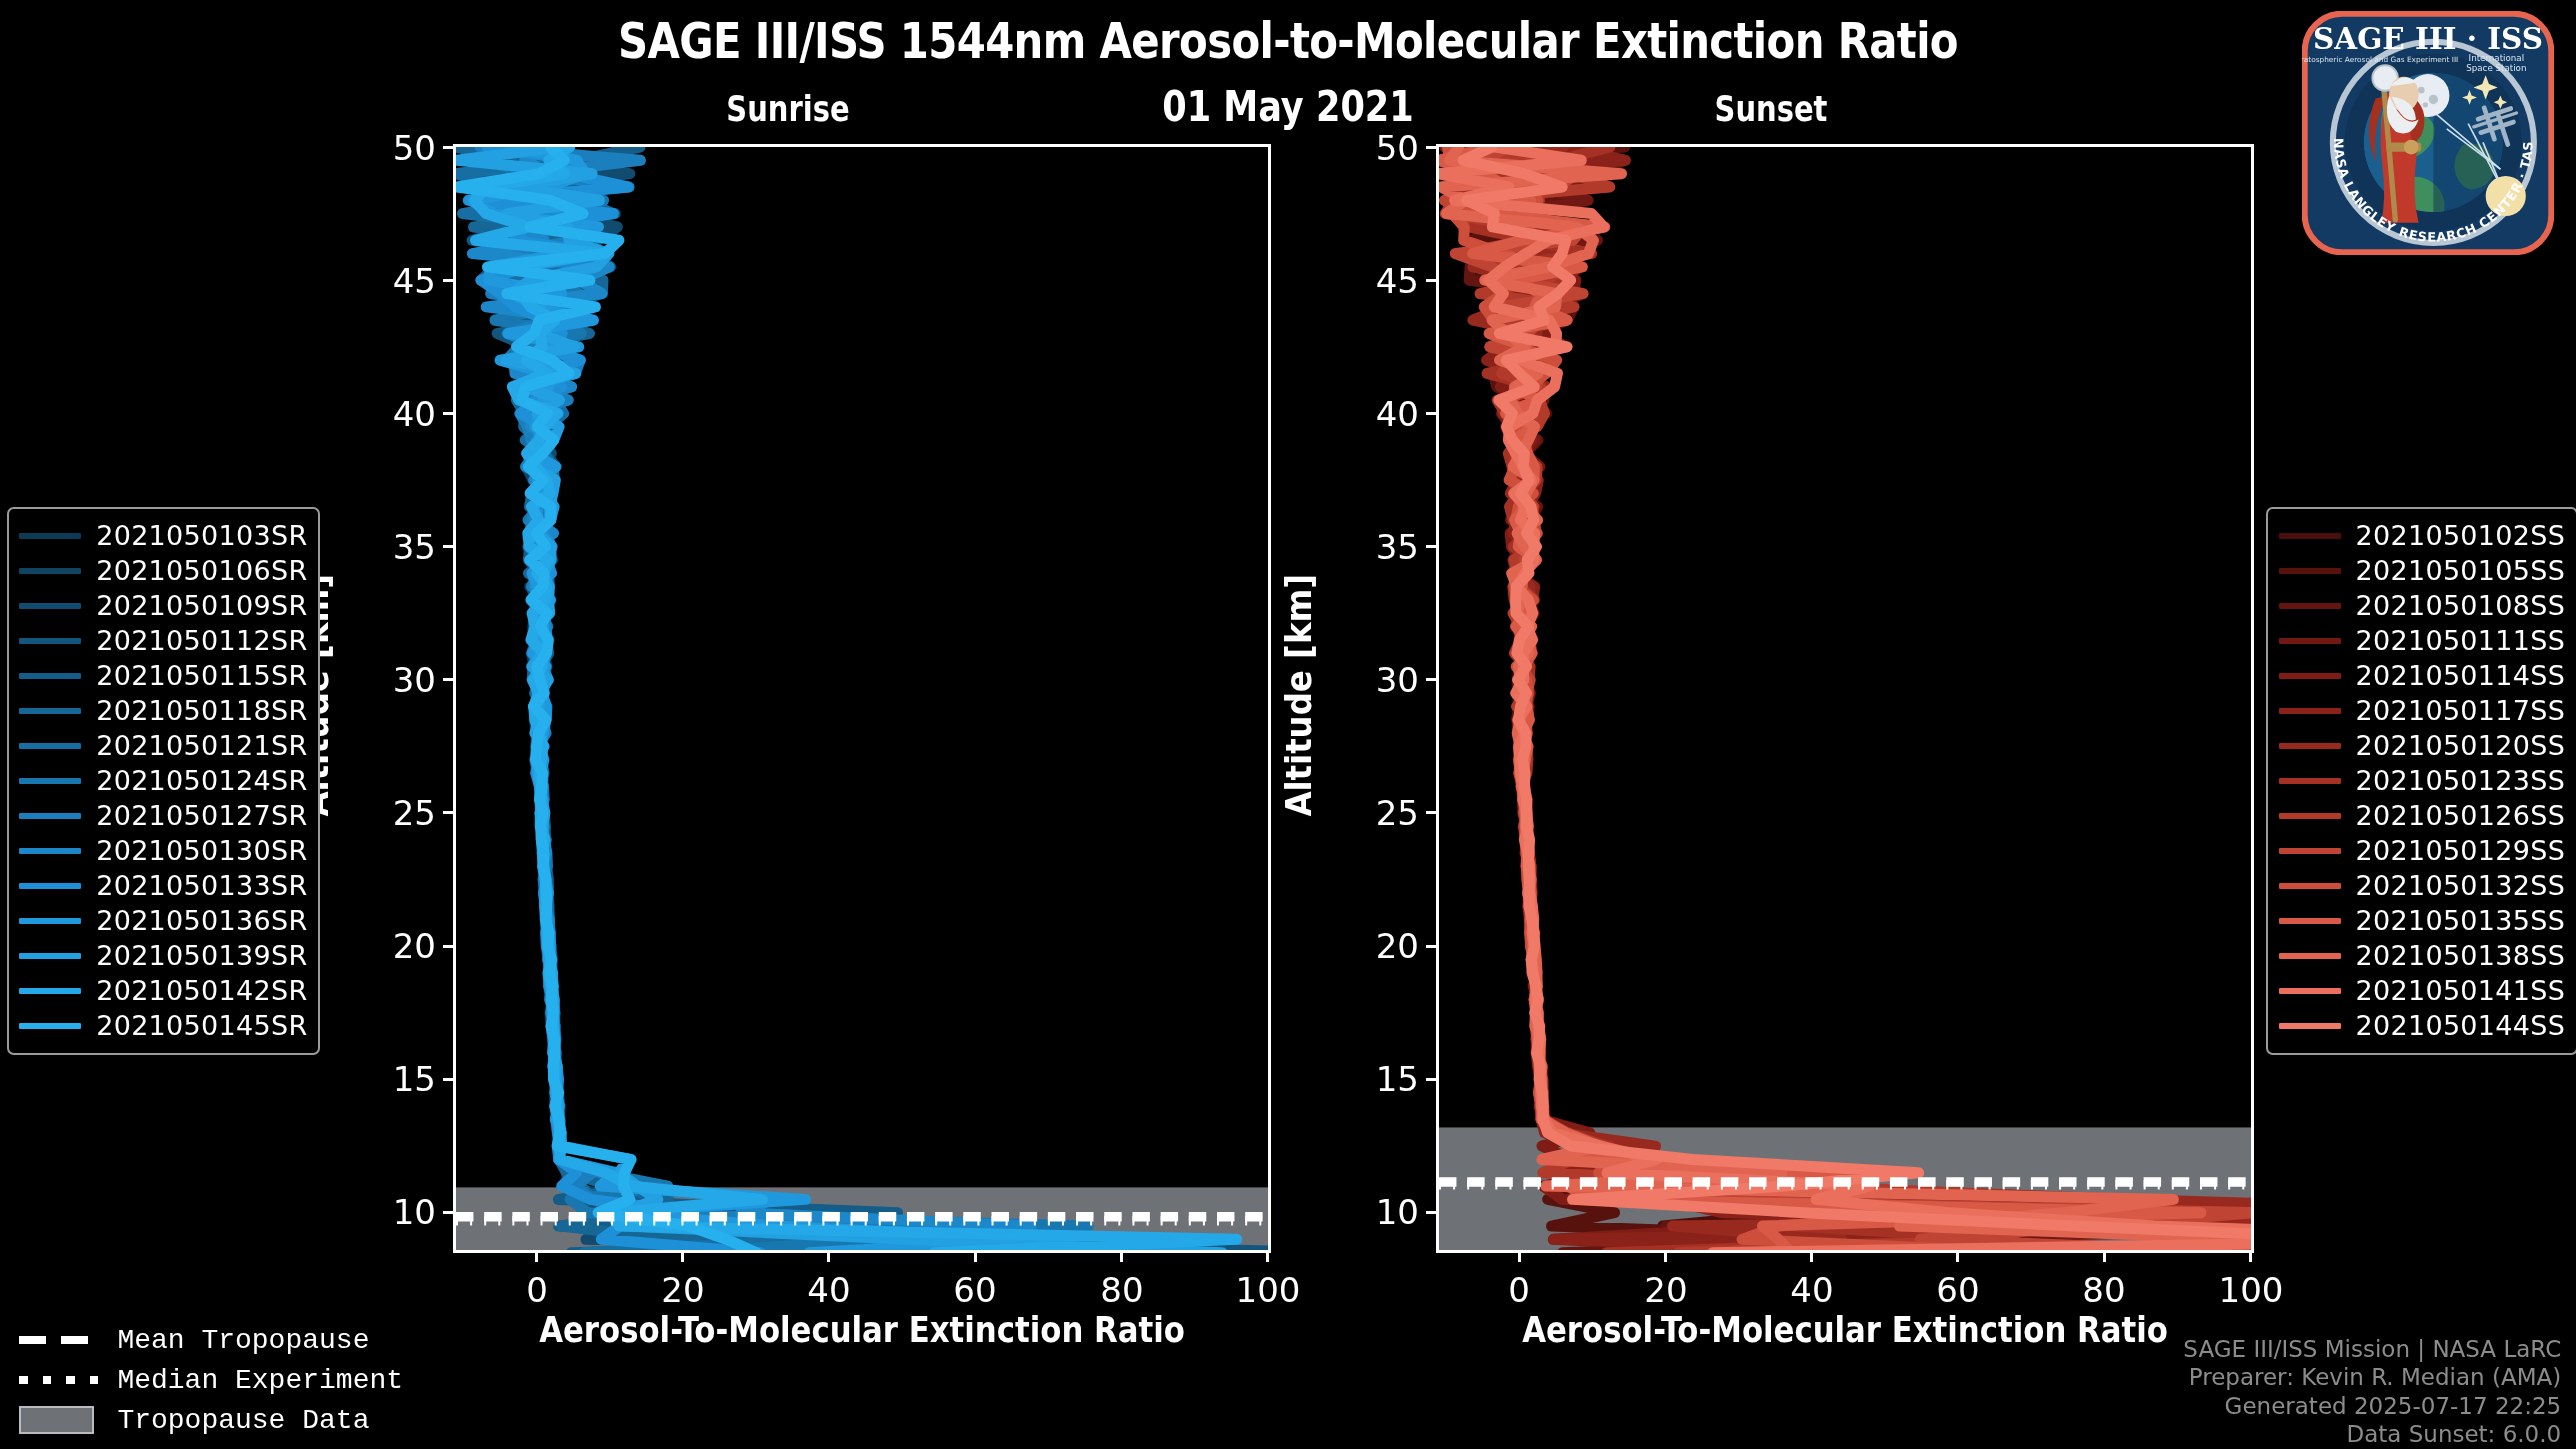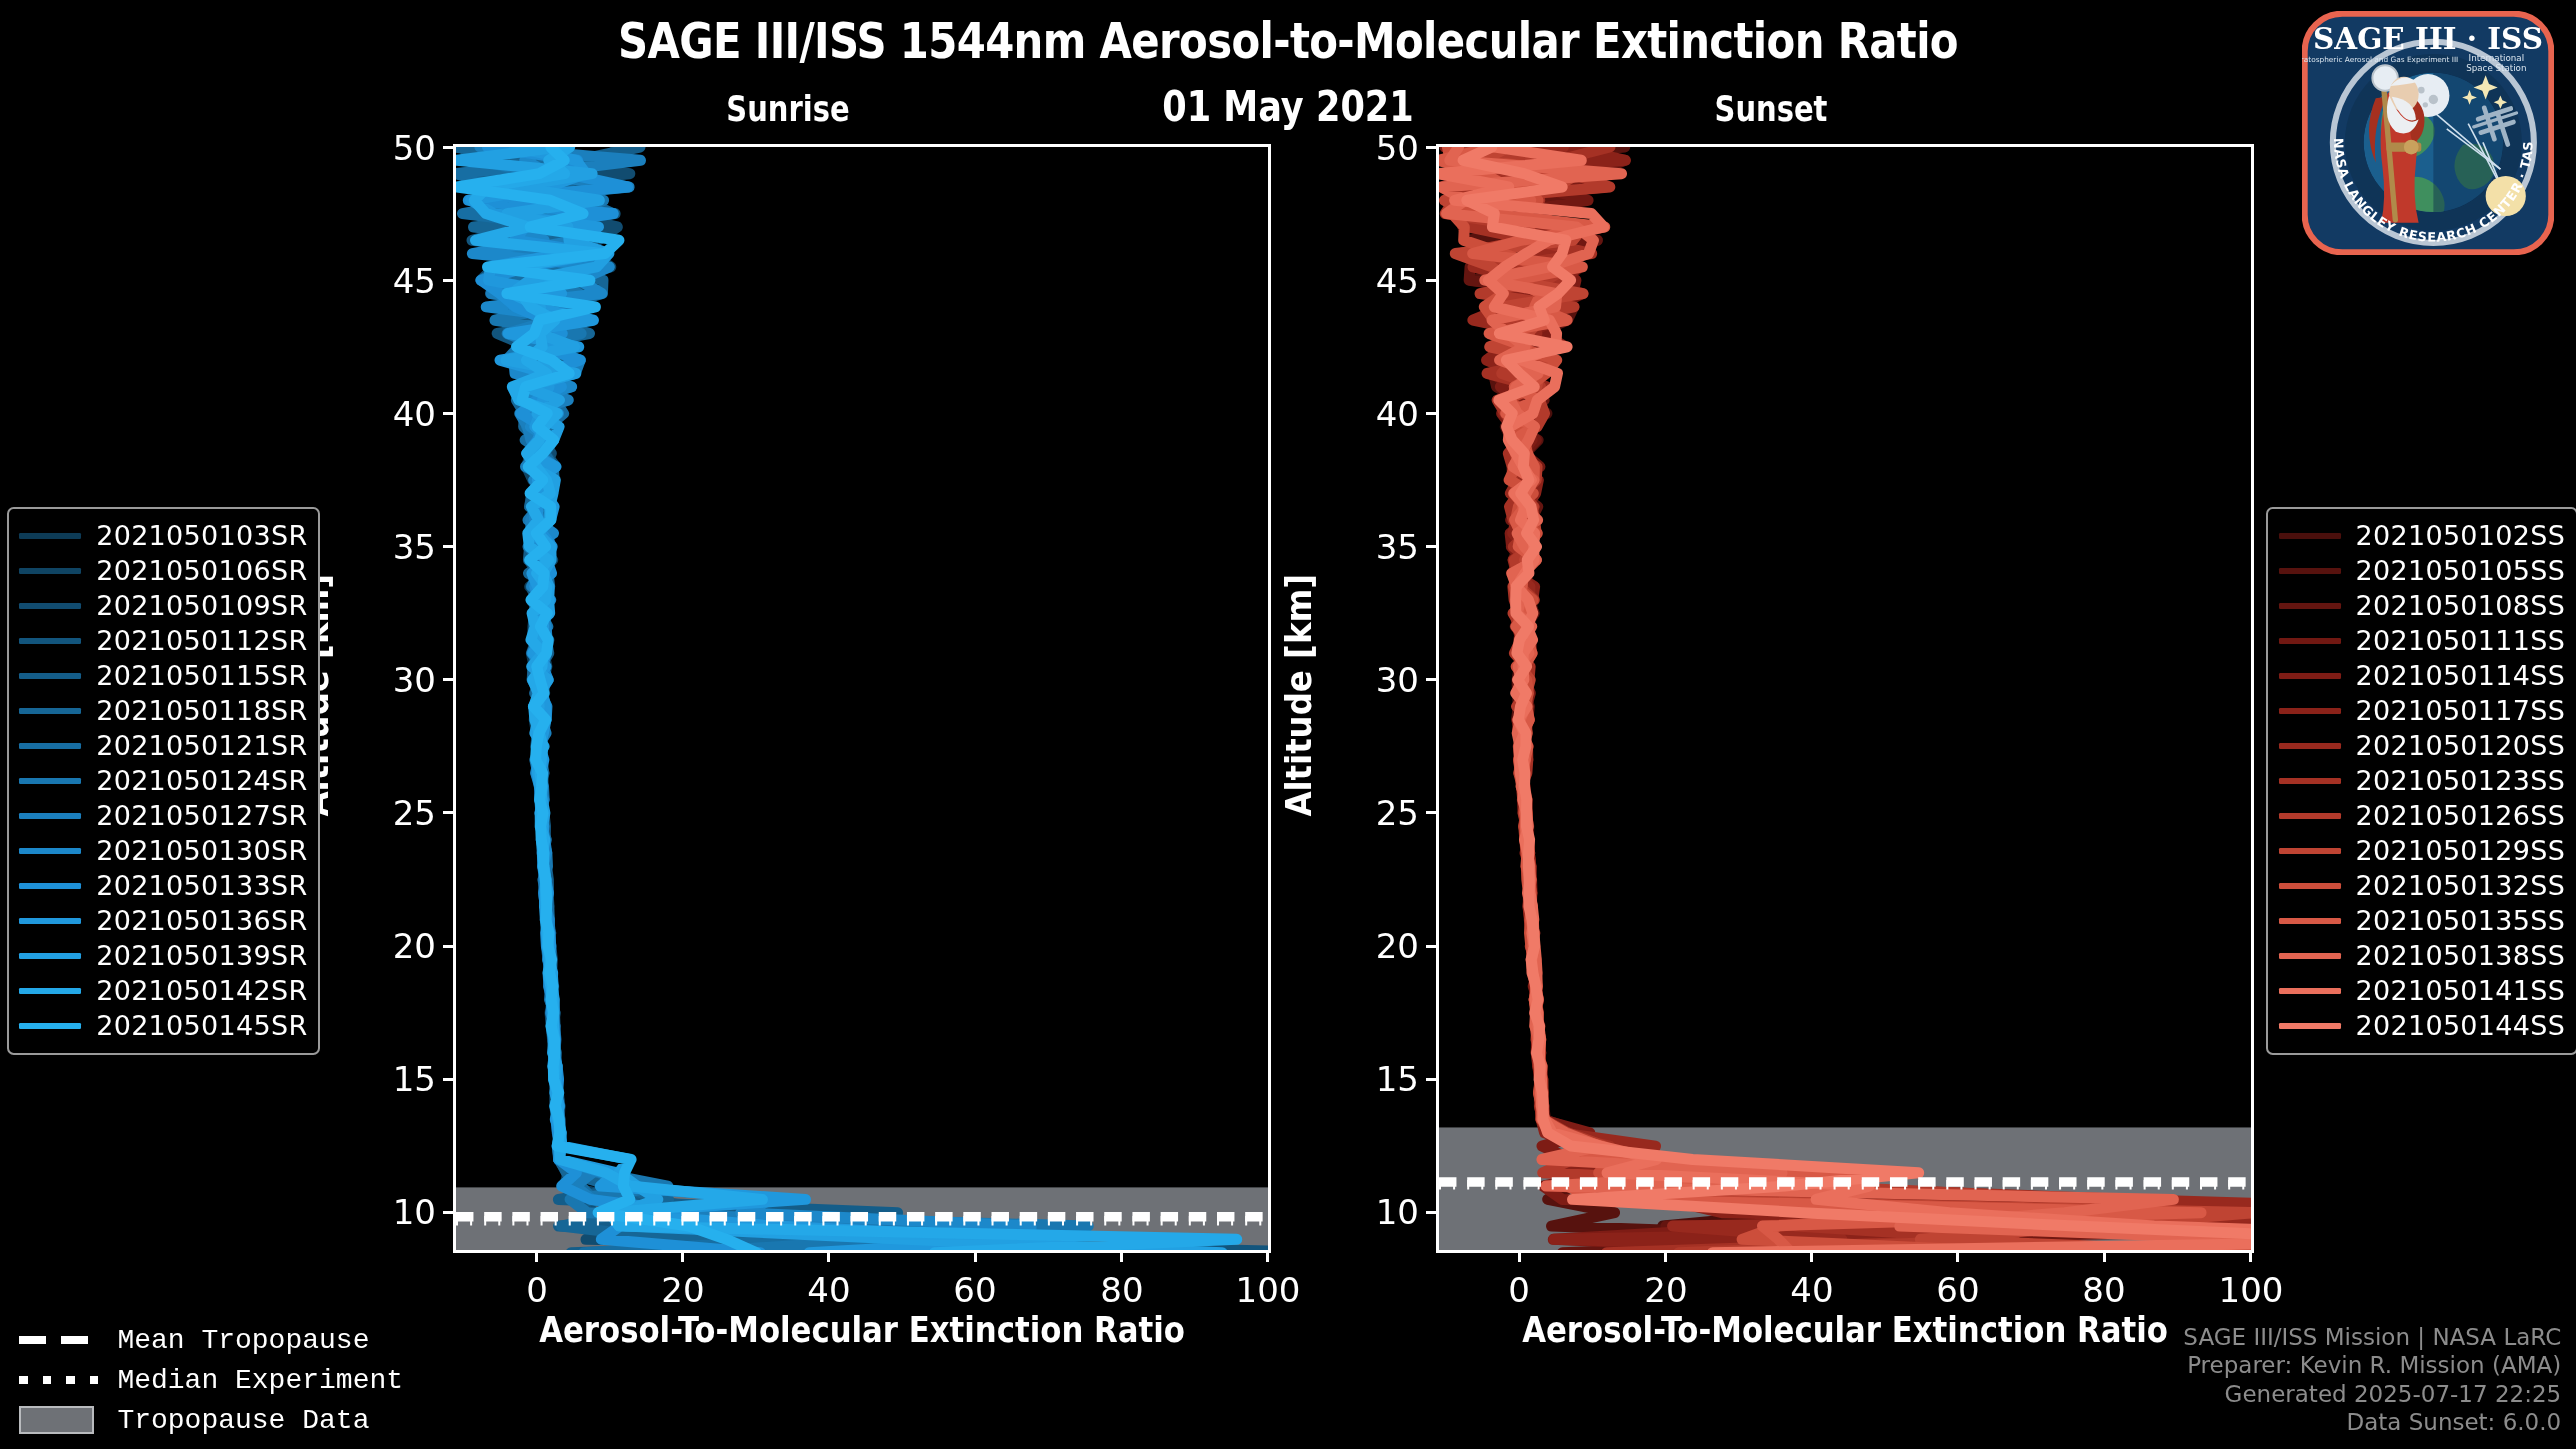--- a/index.html
+++ b/index.html
@@ -64,21 +64,21 @@
   .tl-key{width:81px;flex:0 0 auto;margin-right:17.4px;display:flex;align-items:center;
      justify-content:flex-start;height:23px;}
   .tl-text{font-size:28px;color:#fff;white-space:nowrap;font-family:Liberation Mono, monospace;}
   .dash-key{width:79px;height:8.7px;
      background:repeating-linear-gradient(to right,#fff 0 27px,transparent 27px 42px);}
   .dot-key{width:79px;height:8.7px;
      background:repeating-linear-gradient(to right,#fff 0 8.7px,transparent 8.7px 23.5px);}
   .box-key{width:75px;height:28px;background:#6e7176;border:2px solid #b9bbbe;box-sizing:border-box;}
 
   
-  #credits{position:absolute;right:14.8px;bottom:12px;text-align:right;
+  #credits{position:absolute;right:14.8px;bottom:0;text-align:right;
      font-size:23px;line-height:1.24;color:#8c8c8c;}
 
   
   #mission-patch{position:absolute;left:2302px;top:10.7px;width:252px;height:244px;}
   #mission-patch svg{display:block;width:100%;height:100%;}
 </style>
 </head>
 <body>
 
 <div id="main-title">SAGE III/ISS 1544nm Aerosol-to-Molecular Extinction Ratio</div>
@@ -346,21 +346,21 @@
   <div class="tl-row">
     <div class="tl-key">
         <div class="box-key"></div>
       </div>
     <div class="tl-text">Tropopause Data</div>
   </div>
 </div>
 
 <div id="credits">
   <div>SAGE III/ISS Mission | NASA LaRC</div>
-  <div>Preparer: Kevin R. Mission (AMA)</div>
+  <div>Preparer: Kevin R. Median (AMA)</div>
   <div>Generated 2025-07-17 22:25</div>
   <div>Data Sunset: 6.0.0</div>
 </div>
 
 <div id="mission-patch">
 <svg viewBox="0 0 376 364">
   <defs>
     <clipPath id="globeClip">
           <circle cx="196" cy="196" r="104"></circle>
         </clipPath>

